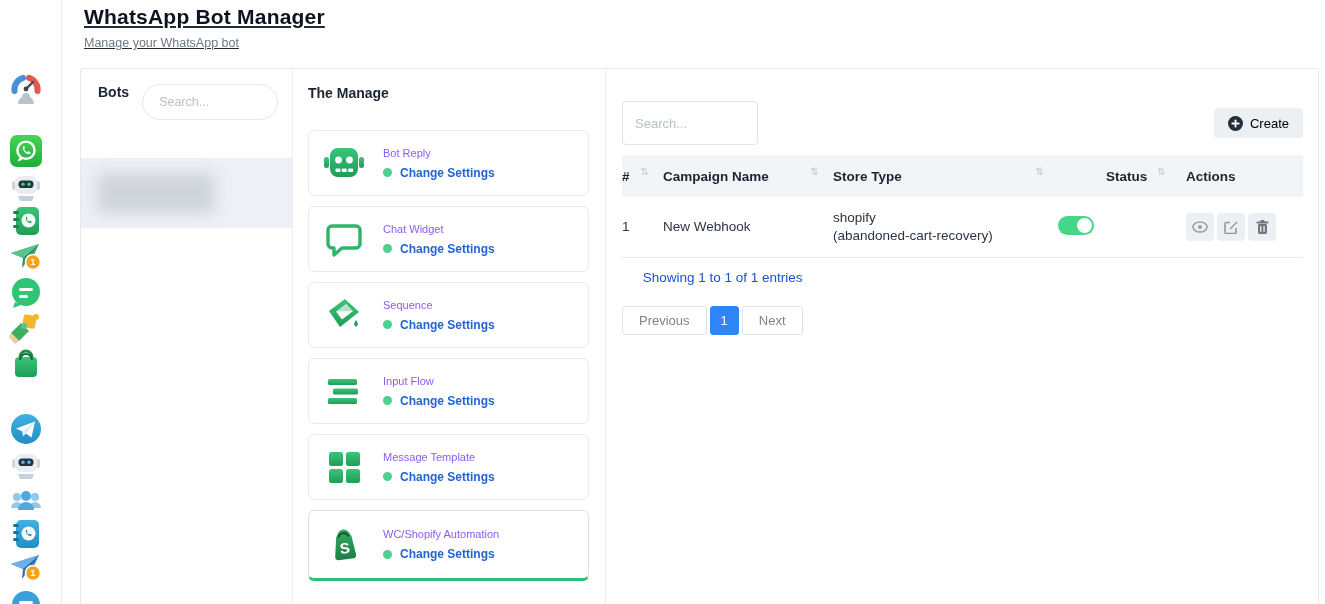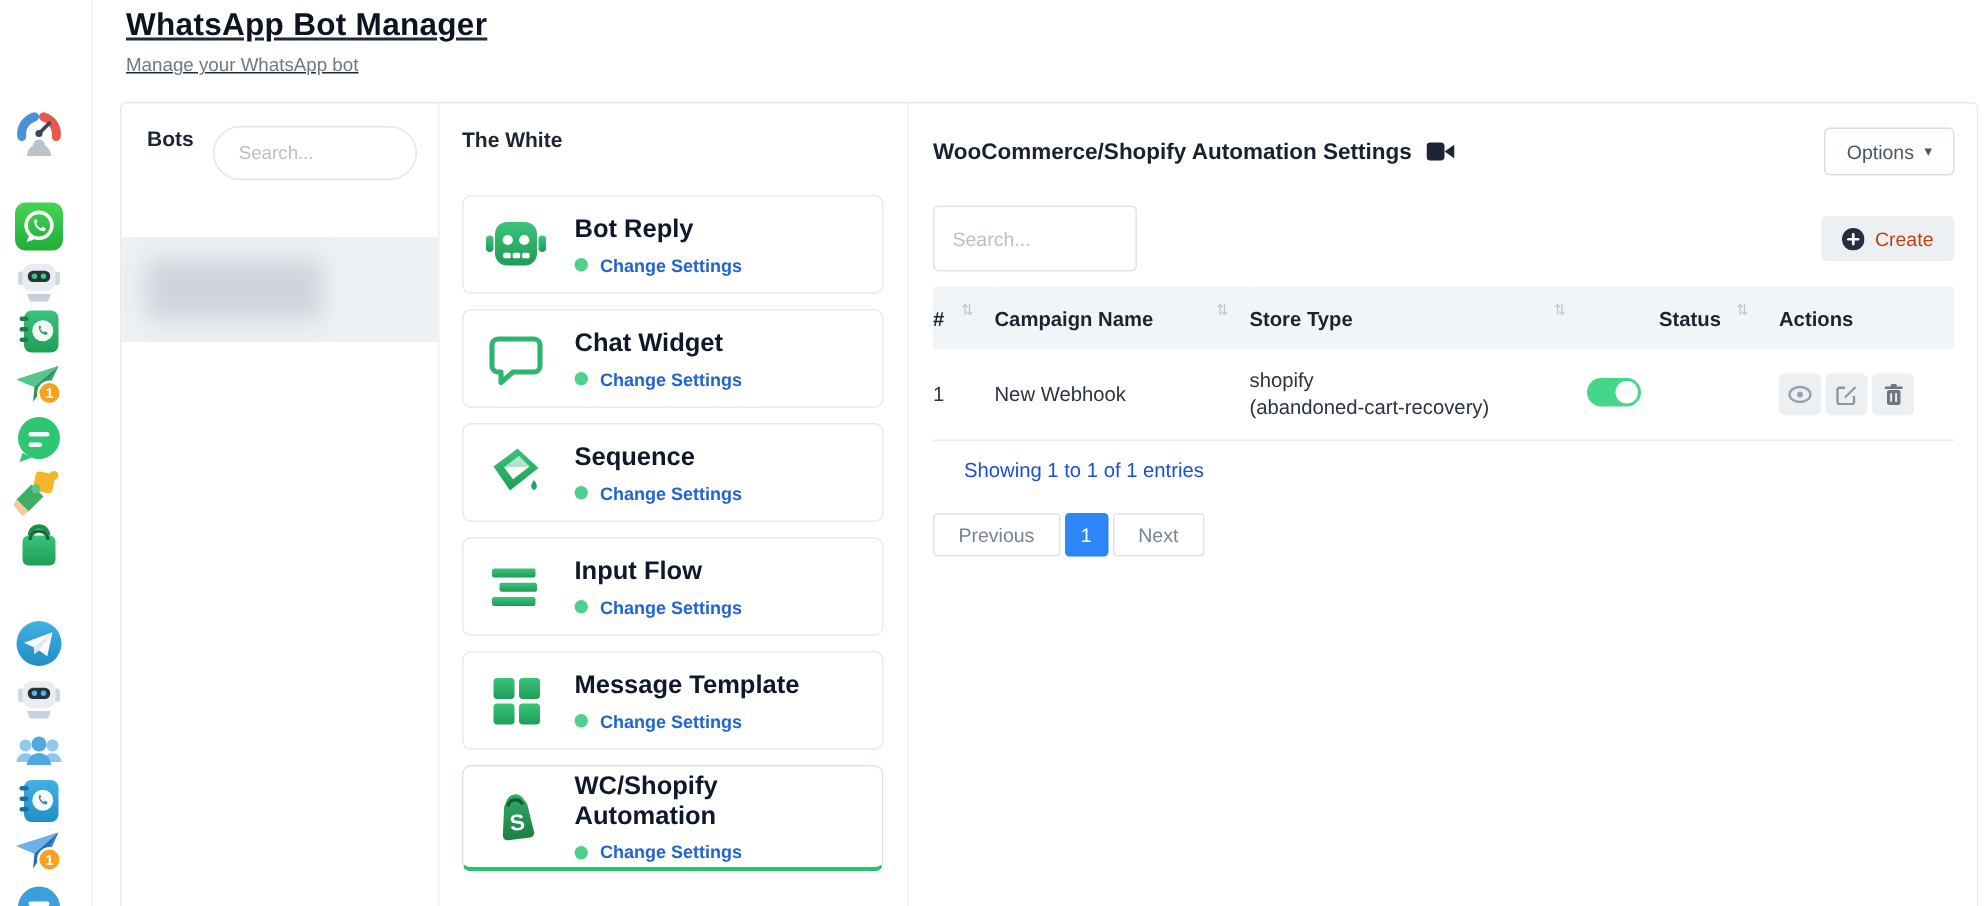--- a/index.html
+++ b/index.html
@@ -34,41 +34,41 @@
 
   
   .col-features { width:313px; border-right:1px solid #edeff2; padding:16px 16px 0 15px; }
   .features-title { font-size:14px; font-weight:bold; color:#1b2430; }
   .cards { margin-top:29px; display:flex; flex-direction:column; gap:10px; }
   .card { height:66px; background:#fff; border:1px solid #e8eaed; border-radius:6px; display:flex;
           align-items:center; padding:0 12px 0 13px; gap:17px; cursor:pointer; }
   .card.active { height:71px; border-color:#d7e9dd; border-bottom:3px solid #2fbf71; }
   .card-icon { width:44px; height:44px; flex:0 0 44px; }
   .card-icon svg { width:44px; height:44px; display:block; }
-  .card-title { font-size:17px; font-weight:bold; color:#0f172a; }
+  .card-title { font-size:11px; font-weight:normal; color:#8b5cf6; }
   .card-link-row { display:flex; align-items:center; gap:8px; margin-top:7px; }
   .dot { width:9px; height:9px; border-radius:50%; background:#4fd08c; }
   .card-link { font-size:12px; font-weight:bold; color:#2264d1; text-decoration:none; }
 
   
   .col-main { flex:1; padding:14px 15px 0 16px; }
   .main-head { display:flex; align-items:center; justify-content:space-between; height:36px; }
   .main-title-wrap { display:flex; align-items:center; gap:10px; }
   .main-title { font-size:15px; font-weight:bold; color:#19212e; }
   .cam { display:inline-flex; }
   .btn-options { height:32px; padding:0 14px; background:#fff; border:1px solid #d8dde3; border-radius:4px;
                  font-size:13px; color:#4b5563; display:flex; align-items:center; gap:7px; cursor:pointer; }
   .caret { font-size:10px; color:#4b5563; }
 
   .tools-row { margin-top:18px; display:flex; align-items:center; justify-content:space-between; }
   .tbl-search { width:136px; height:44px; border:1px solid #e0e3e7; border-radius:4px; padding:0 12px;
                 font-size:13px; color:#434c56; outline:none; }
   .tbl-search::placeholder { color:#b9c0c8; }
   .btn-create { height:30px; padding:0 14px; background:#edf0f3; border:none; border-radius:4px;
-                font-size:13px; color:#c2410c; display:flex; align-items:center; gap:7px; cursor:pointer; }
+                font-size:13px; color:#000000; display:flex; align-items:center; gap:7px; cursor:pointer; }
 
   table.grid { margin-top:10px; width:100%; border-collapse:collapse; table-layout:fixed; }
   .grid th { background:#f1f5f8; height:42px; text-align:left; font-size:13.5px; font-weight:bold; color:#1b2430;
              padding:0 10px 0 0; cursor:pointer; vertical-align:middle; }
   .grid th .th-inner { display:flex; align-items:center; }
   .grid th.sort-right .th-inner { justify-content:space-between; padding-right:4px; }
   .grid th.sort-inline .th-inner { gap:10px;margin-left:48px; }
   .th-sort { font-size:10px; color:#c0c7cf; font-weight:normal; transform:translateY(-5px); }
   .grid td { height:60px; border-bottom:1px solid #e9ecef; font-size:13.5px; color:#2b3440; vertical-align:middle; }
   .c-num { width:41px; padding-left:0; }
@@ -269,21 +269,21 @@
         <input class="pill-search" type="text" placeholder="Search..." style="">
       </div>
       <div class="bots-list">
         <div class="bot-item">
           <div class="bot-blur"></div>
         </div>
       </div>
     </div>
 
     <div class="col-features">
-      <div class="features-title">The White</div>
+      <div class="features-title">The Manage</div>
       <div class="cards">
 
         <div class="card">
           <span class="card-icon">
             <svg viewBox="0 0 44 44">
                 <rect x="2" y="16" width="5" height="11" rx="2.5" fill="url(#gGreen)"></rect>
                 <rect x="37" y="16" width="5" height="11" rx="2.5" fill="url(#gGreen)"></rect>
                 <rect x="8" y="7" width="28" height="29" rx="8" fill="url(#gGreen)"></rect>
                 <circle cx="16.5" cy="19" r="3.4" fill="#fff"></circle>
                 <circle cx="27.5" cy="19" r="3.4" fill="#fff"></circle>
@@ -385,35 +385,20 @@
               <span class="dot"></span>
               <a class="card-link">Change Settings</a>
             </div>
           </span>
         </div>
 
       </div>
     </div>
 
     <div class="col-main">
-      <div class="main-head">
-        <span class="main-title-wrap">
-          <span class="main-title">WooCommerce/Shopify Automation Settings</span>
-          <span class="cam">
-            <svg width="19" height="14" viewBox="0 0 19 14">
-                <rect x="0" y="1" width="12" height="12" rx="2.5" fill="#1b2533"></rect>
-                <polygon points="12,7 18.5,2.5 18.5,11.5" fill="#1b2533"></polygon>
-              </svg>
-          </span>
-        </span>
-        <button class="btn-options">
-          <span>Options</span>
-          <span class="caret">▾</span>
-        </button>
-      </div>
 
       <div class="tools-row">
         <input class="tbl-search" type="text" placeholder="Search..." style="">
         <button class="btn-create">
           <span style="display:inline-flex">
             <svg width="15" height="15" viewBox="0 0 15 15">
                 <circle cx="7.5" cy="7.5" r="7.5" fill="#232e3e"></circle>
                 <rect x="6.6" y="3.4" width="1.8" height="8.2" rx=".9" fill="#fff"></rect>
                 <rect x="3.4" y="6.6" width="8.2" height="1.8" rx=".9" fill="#fff"></rect>
               </svg>

